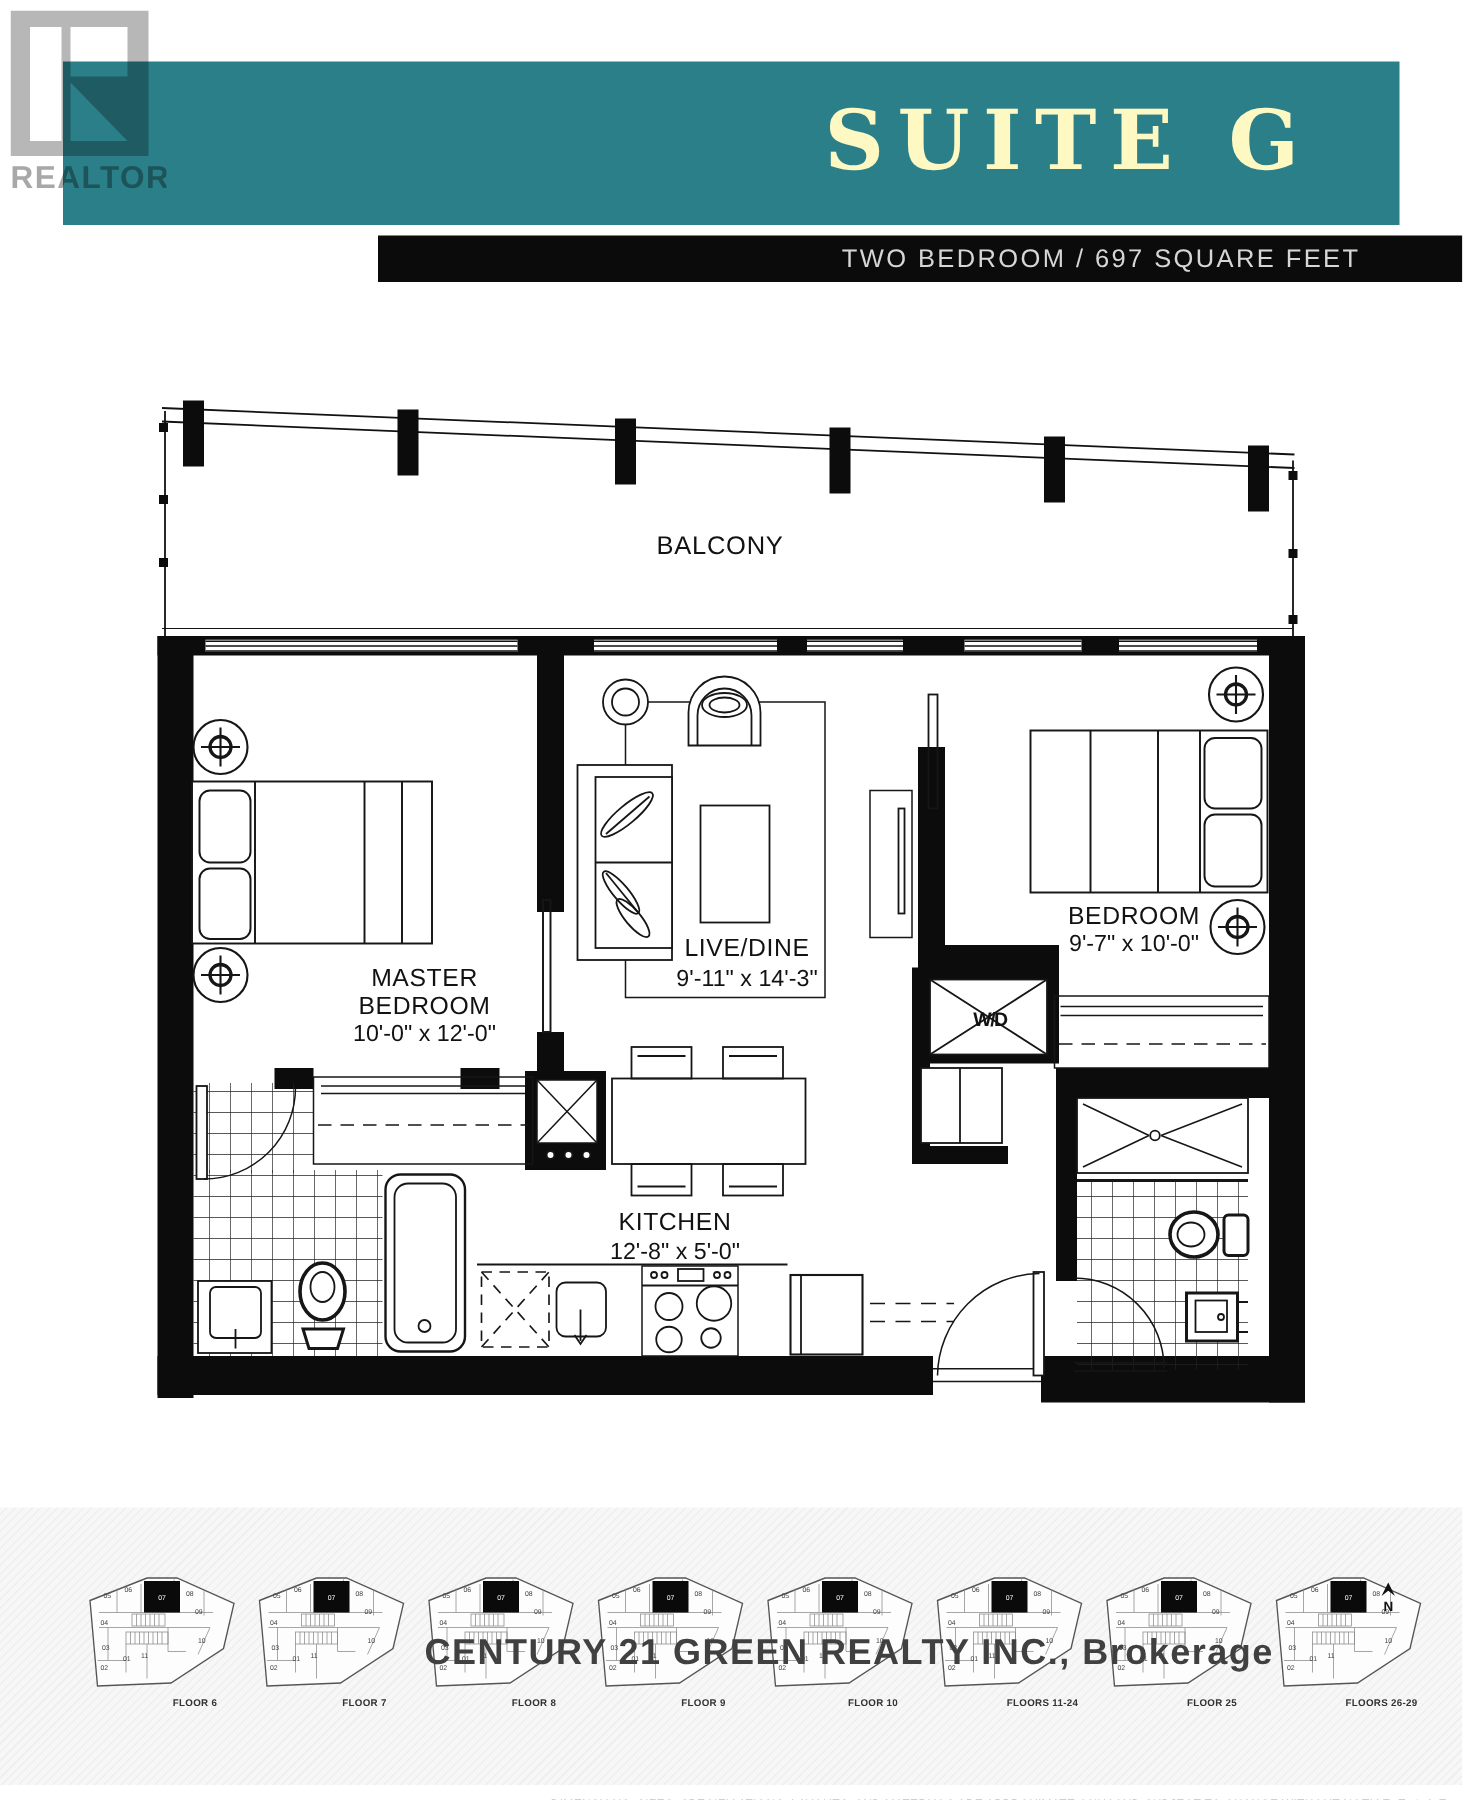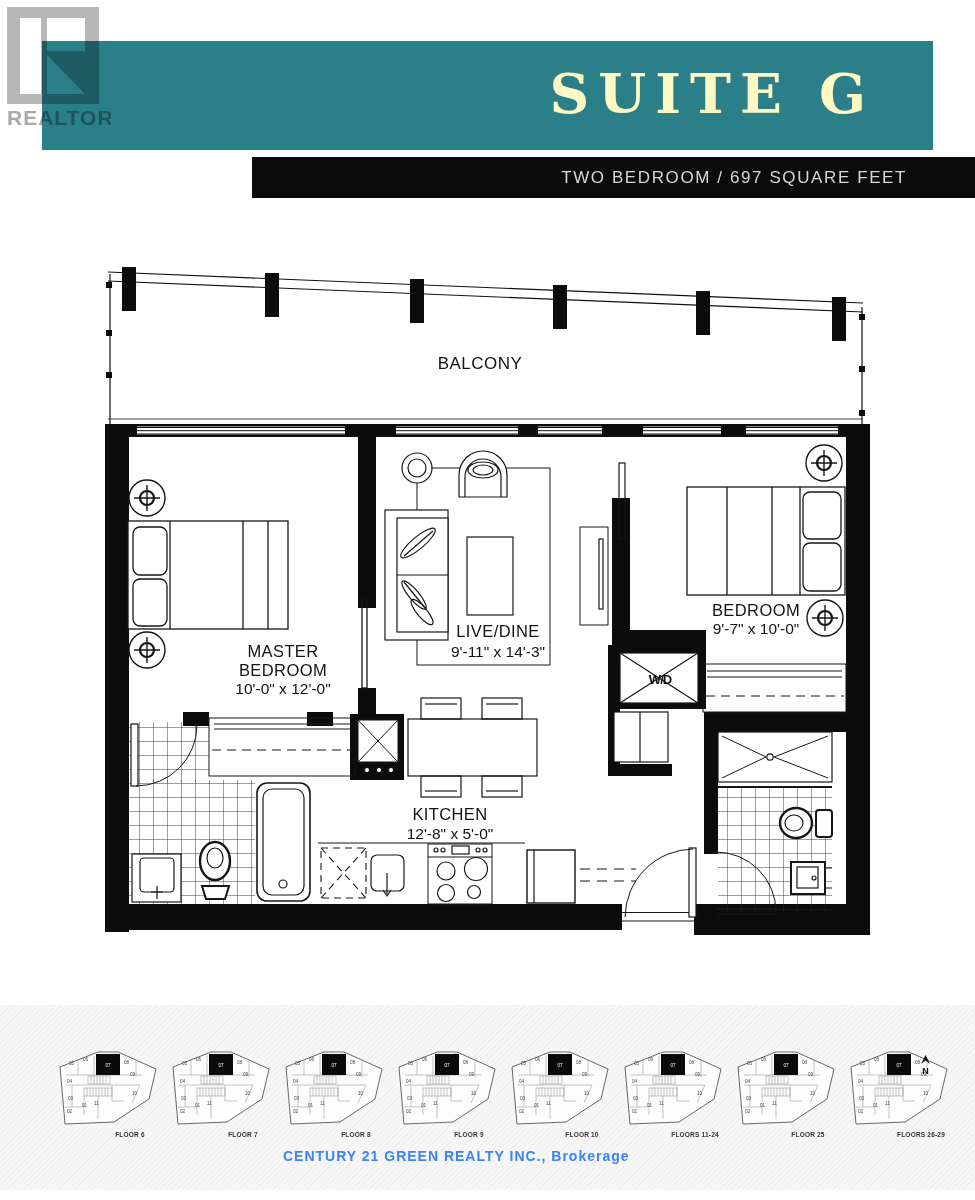--- a/index.html
+++ b/index.html
@@ -4,21 +4,21 @@
 <style>
   html,body{margin:0;padding:0;background:#ffffff;}
   #page{position:relative;width:975px;height:1200px;background:#ffffff;overflow:hidden;
         font-family:"Liberation Sans",sans-serif;}
 
   
   .teal-banner{position:absolute;left:42px;top:41px;width:891px;height:109px;background:#2b7f89;}
   .suite-title{position:absolute;right:58px;top:50%;transform:translateY(-54%);
       color:#fef9c3;font-family:"DejaVu Serif","Liberation Serif",serif;
       font-weight:700;font-size:55px;letter-spacing:9px;white-space:nowrap;}
-  .black-banner{position:absolute;left:252px;top:157px;width:723px;height:41px;background:#0b0b0b;
+  .black-banner{position:absolute;left:252px;top:157px;width:723px;height:31px;background:#0b0b0b;
       display:flex;align-items:center;justify-content:flex-end;}
   .black-banner span{color:#d6d6d6;font-size:17px;font-weight:300;letter-spacing:1.6px;
       padding-right:68px;}
 
   
   .logo{position:absolute;left:7px;top:7px;width:104px;height:126px;mix-blend-mode:multiply;}
 
   
   .plan{position:absolute;left:0;top:240px;width:975px;height:740px;}
   .plan text{font-family:"Liberation Sans",sans-serif;fill:#121212;}
@@ -31,21 +31,21 @@
   .strip{position:absolute;left:0;top:1005px;width:975px;height:185px;
       background:repeating-linear-gradient(135deg,#f7f7f7 0 3px,#efefef 3px 4px);}
   .keyplans{position:absolute;left:0;top:22px;width:975px;height:130px;}
   .keyplans text{font-family:"Liberation Sans",sans-serif;}
   .floor-label{font-size:6.5px;font-weight:bold;fill:#333;letter-spacing:.2px;}
   .unit-num{font-size:4.6px;fill:#444;}
   .unit-num-hl{font-size:4.6px;fill:#ffffff;}
   .north-n{font-size:9px;font-weight:bold;fill:#111;}
 
   
-  .watermark{position:absolute;left:283px;top:1148px;color:#3b82f6;font-size:14px;
+  .watermark{position:absolute;left:283px;top:1088px;color:#404040;font-size:24px;
       font-weight:bold;letter-spacing:1px;white-space:nowrap;z-index:1;}
   .disclaimer{position:absolute;right:8px;top:1198px;color:#4a4a4a;font-size:8px;
       letter-spacing:.2px;z-index:2;}
 </style>
 </head>
 <body>
 
 <div id="page">
 
   <div class="teal-banner">

